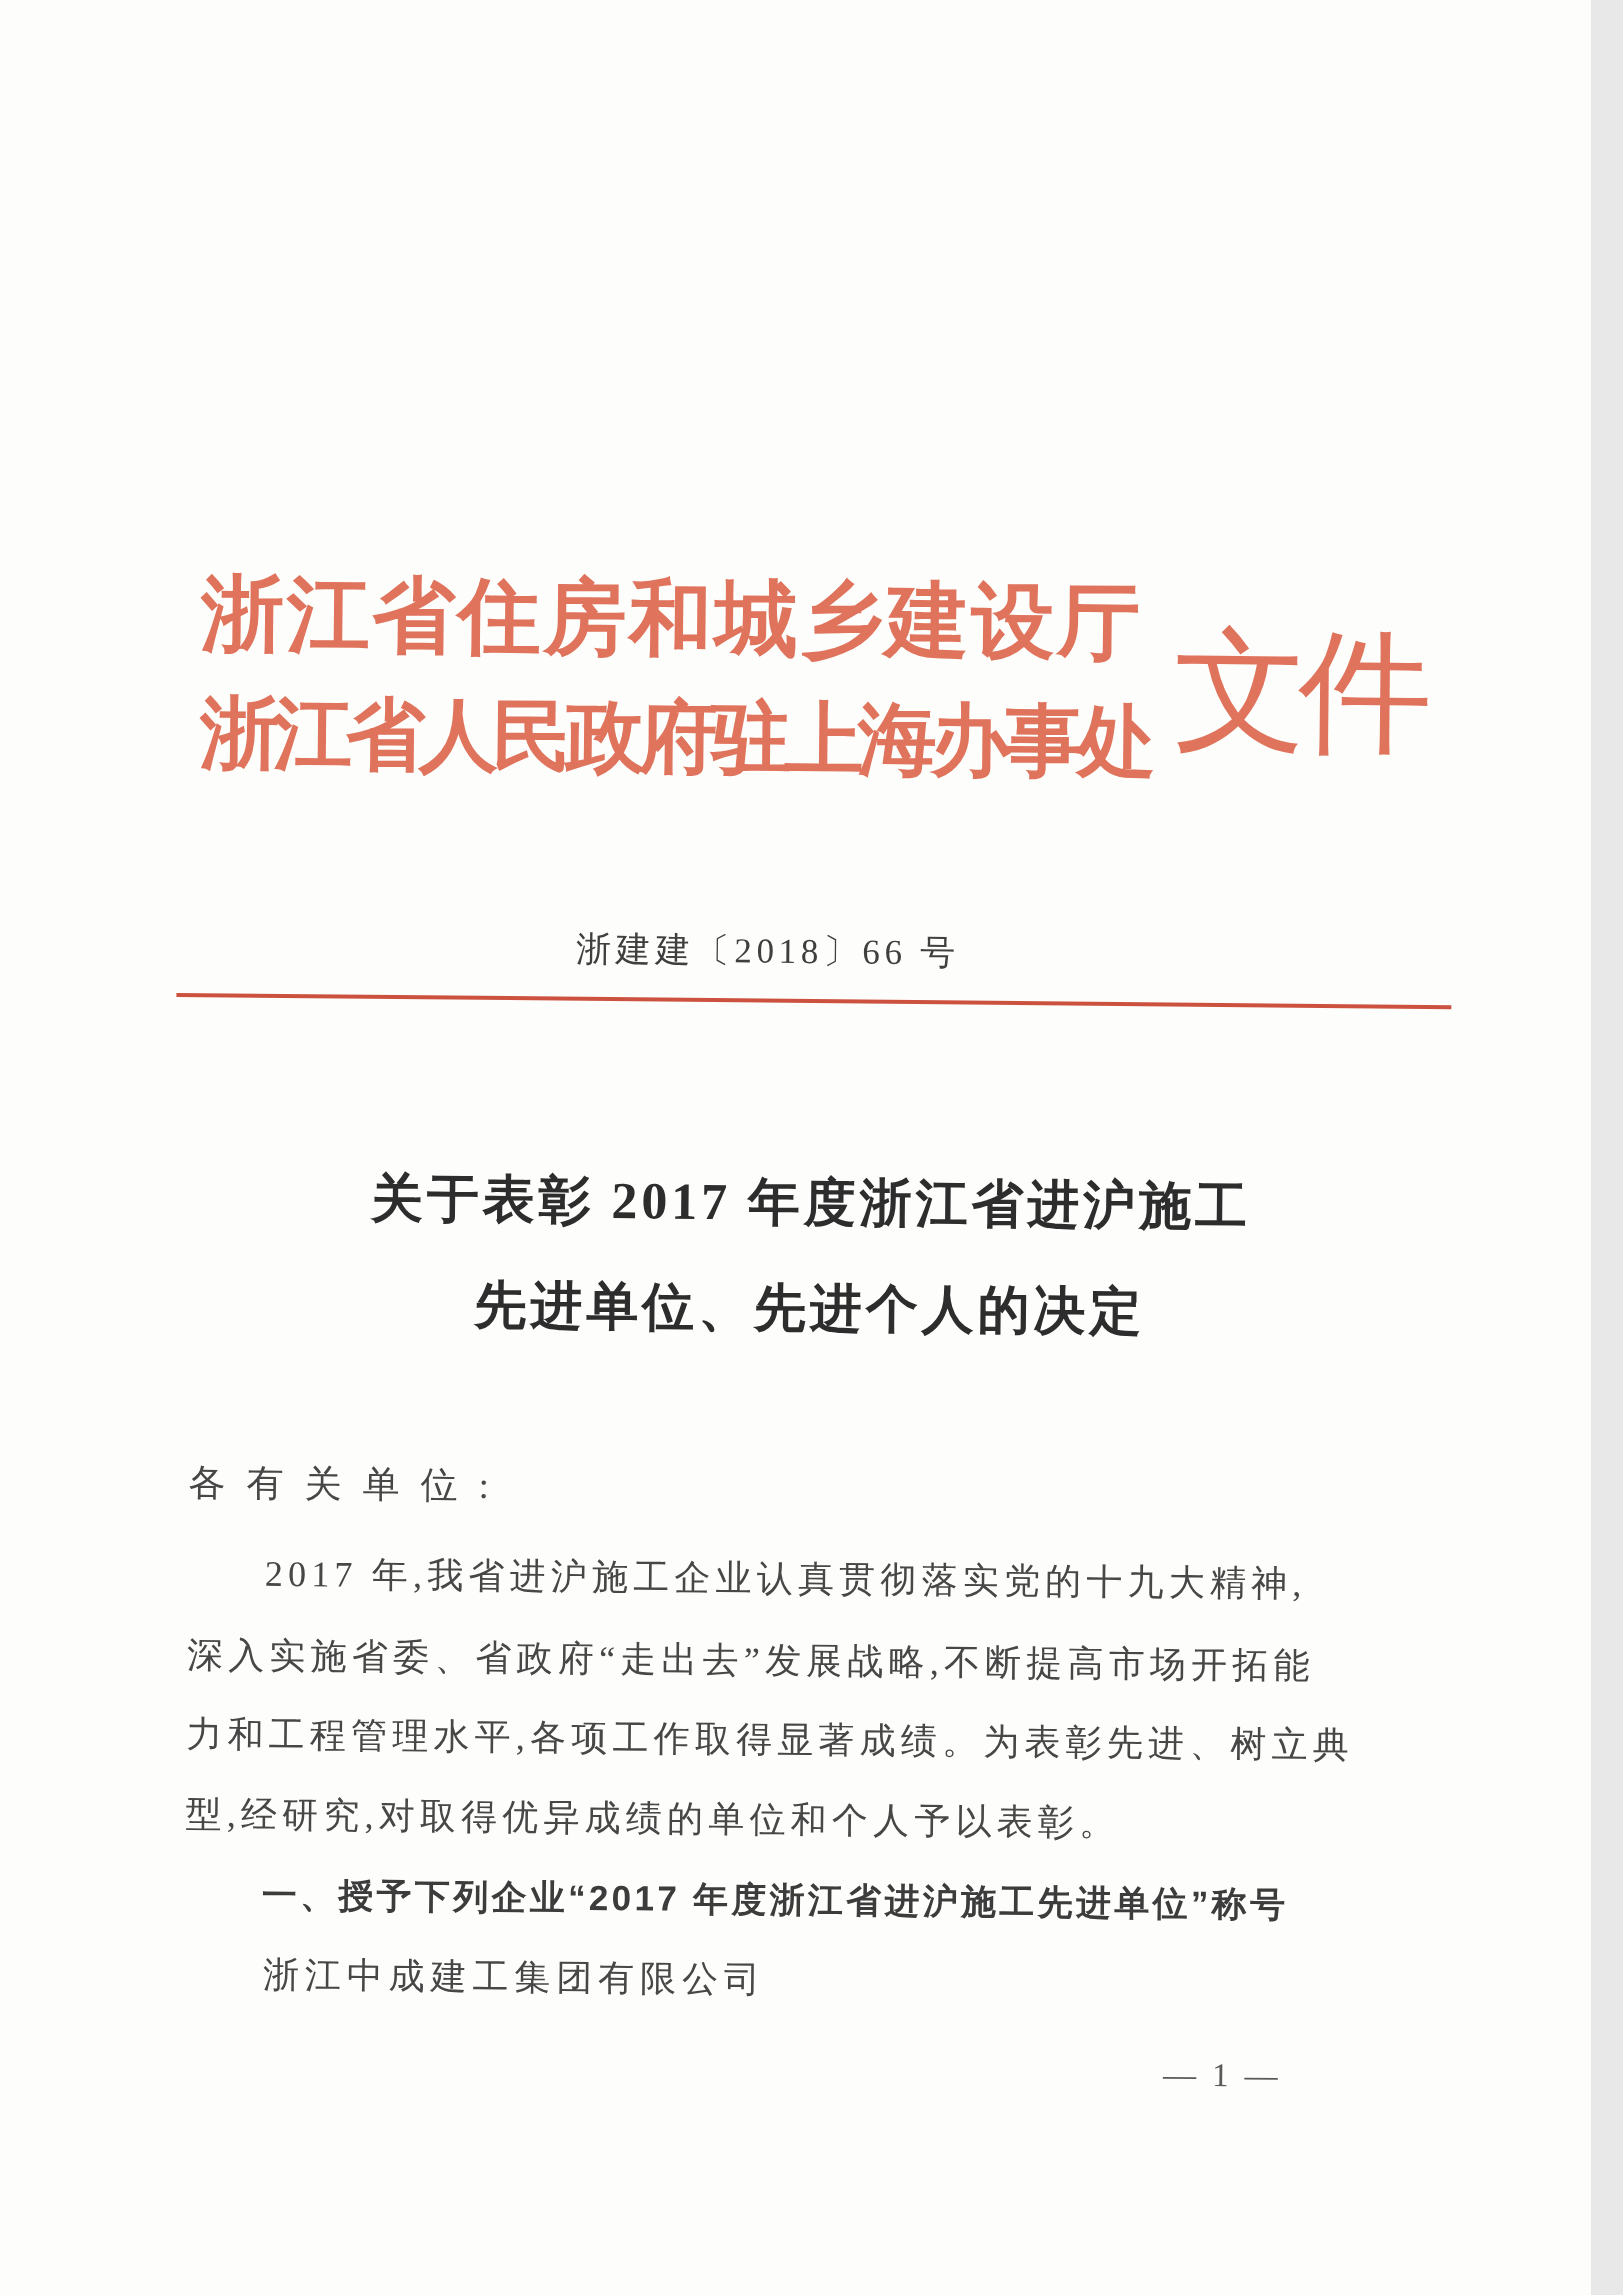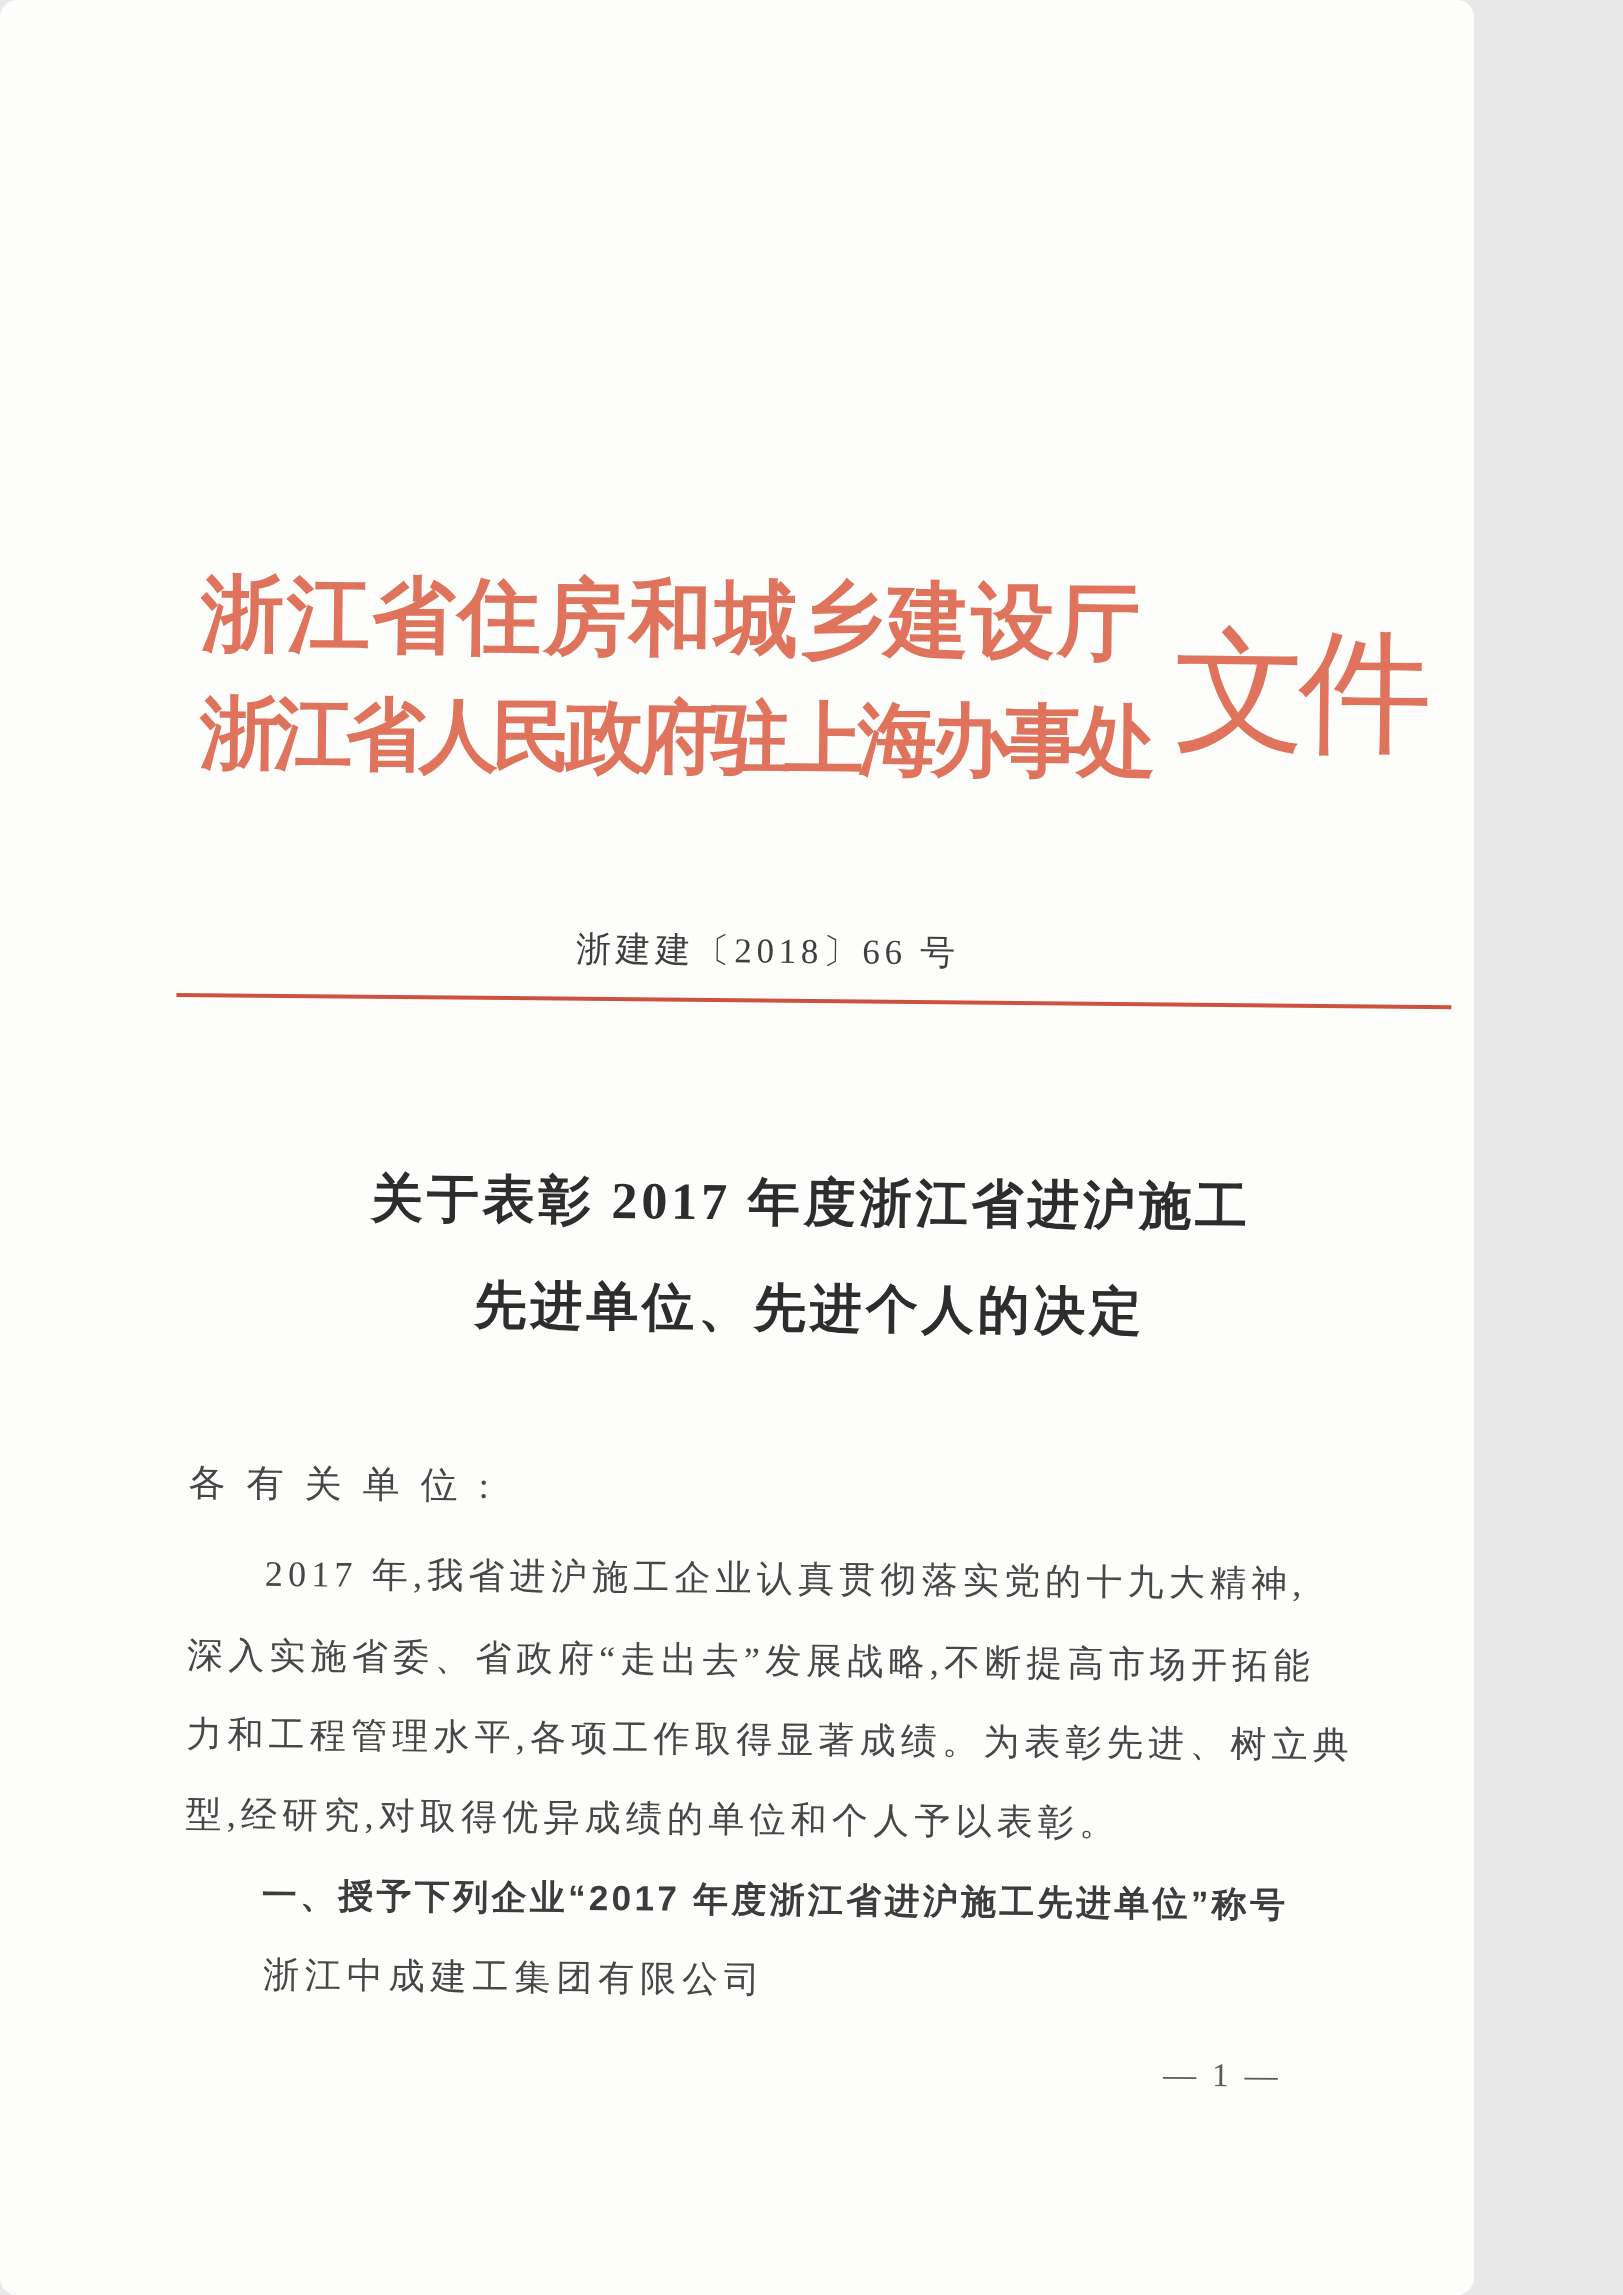--- a/index.html
+++ b/index.html
@@ -1,23 +1,22 @@
 <!DOCTYPE html>
 <html style="font-size:10.5px"><head>
 <meta charset="utf-8">
 <style>
   html,body{margin:0;padding:0;}
   body{background:#e8e8e8;}
   .page{
     position:relative;
-    width:1474px;height:2295px;
+    width:1591px;height:2295px;
     background:#fdfdfb;
     overflow:hidden;
     font-family:"Liberation Serif","DejaVu Serif",serif;
-    border-radius:17px;
   }
   
   .scan{
     position:absolute;inset:0;
     transform:rotate(0.55deg);
     transform-origin:812px 1145px;
   }
   
   .org-line{
     position:absolute;left:196px;

